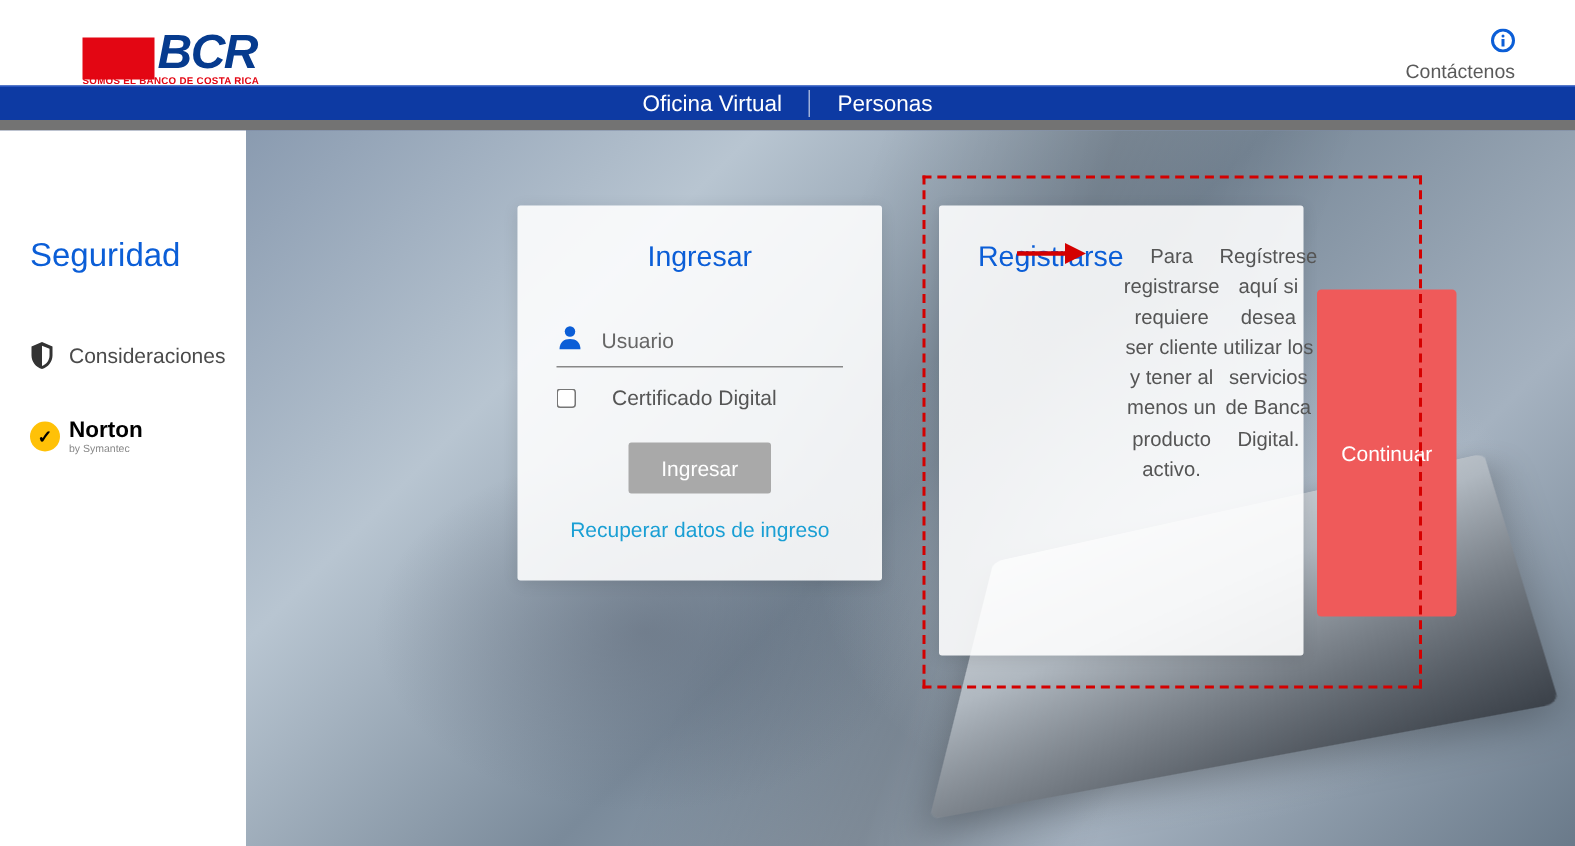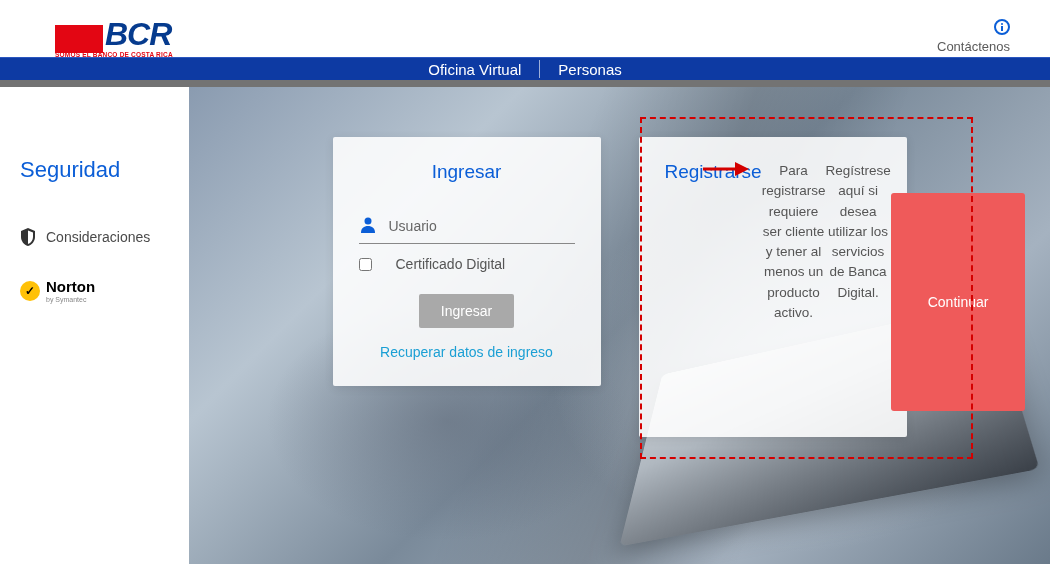--- a/index.html
+++ b/index.html
@@ -11,56 +11,56 @@
 .logo-red { width: 48px; height: 28px; background: #e30613; }
 .logo-bcr { font-size: 32px; font-weight: 900; color: #063b8e; font-style: italic; letter-spacing: -1px; }
 .logo-sub { font-size: 6.5px; color: #e30613; font-weight: bold; letter-spacing: 0.2px; margin-top: -2px; }
 .contact { text-align: right; color: #5a5a5a; font-size: 13px; }
 .contact-icon { color: #0b5ed7; font-size: 16px; }
 
 .navbar { height: 30px; background: #0d3aa3; border-top: 1px solid #2a56bf; border-bottom: 7px solid #737373; display: flex; align-items: center; justify-content: center; color: #fff; font-size: 15px; gap: 18px; }
 .nav-sep { width: 1px; height: 18px; background: rgba(255,255,255,0.6); }
 
 .main { display: flex; height: 477px; }
-.sidebar { width: 189px; background: #fff; padding: 70px 0 16px 20px; }
+.sidebar { width: 164px; background: #fff; padding: 70px 0 16px 20px; }
 .sidebar-title { color: #0b5ed7; font-size: 22px; font-weight: 500; margin-bottom: 45px; }
 .sidebar-item { display: flex; align-items: center; gap: 10px; color: #4a4a4a; font-size: 14px; margin-bottom: 32px; cursor: pointer; }
 .sidebar-icon { width: 16px; height: 18px; }
 .norton { display: flex; align-items: center; gap: 6px; margin-top: 20px; }
 .norton-check { width: 20px; height: 20px; border-radius: 50%; background: #ffc107; display: flex; align-items: center; justify-content: center; color: #000; font-size: 12px; font-weight: bold; }
 .norton-text { font-size: 15px; font-weight: 900; color: #000; }
 .norton-sub { font-size: 7px; color: #888; display: block; font-weight: normal; }
 
 .hero { flex: 1; position: relative; background: linear-gradient(135deg, #8a9bb0 0%, #b8c5d1 25%, #7a8a9a 50%, #a5b2c0 75%, #6a7a8a 100%); overflow: hidden; }
 .hero::before { content: ""; position: absolute; inset: 0; background:
   radial-gradient(ellipse 400px 300px at 70% 60%, rgba(200,210,220,0.6), transparent 60%),
   radial-gradient(ellipse 300px 200px at 30% 70%, rgba(90,100,115,0.5), transparent 60%),
   linear-gradient(110deg, transparent 40%, rgba(0,0,0,0.15) 55%, transparent 70%);
 }
 .hero::after { content: ""; position: absolute; right: 40px; bottom: 20px; width: 380px; height: 260px; background: linear-gradient(160deg, #d8dce0 0%, #b0b8c0 40%, #3a4048 100%); transform: perspective(800px) rotateX(50deg) rotateY(-15deg); border-radius: 8px; box-shadow: 0 10px 30px rgba(0,0,0,0.3); }
 
 .cards { position: absolute; inset: 0; display: flex; align-items: flex-start; justify-content: center; gap: 38px; padding-top: 50px; z-index: 5; }
 
-.card { width: 268px; background: rgba(255,255,255,0.88); border-radius: 2px; padding: 24px 26px 26px; box-shadow: 0 2px 10px rgba(0,0,0,0.1); }
+.card { width: 243px; background: rgba(255,255,255,0.88); border-radius: 2px; padding: 24px 26px 26px; box-shadow: 0 2px 10px rgba(0,0,0,0.1); }
 .card-title { text-align: center; color: #0b5ed7; font-size: 19px; font-weight: 500; margin-bottom: 26px; }
 
 .field { display: flex; align-items: center; border-bottom: 1px solid #888; padding: 6px 0; margin-bottom: 12px; position: relative; }
 .field-icon { width: 20px; margin-right: 10px; color: #0b5ed7; }
 .field-label { color: #666; font-size: 14px; flex: 1; }
 .eye-icon { color: #0b5ed7; opacity: 0.7; }
 
 .checkbox-row { display: flex; align-items: center; gap: 24px; color: #555; font-size: 14px; margin-bottom: 22px; }
 .checkbox-row input { width: 13px; height: 13px; }
 
 .btn-ingresar { display: block; margin: 0 auto 16px; padding: 9px 22px; background: #a9a9a9; color: #fff; border: none; font-size: 14px; cursor: pointer; border-radius: 2px; }
 .recover-link { display: block; text-align: center; color: #1a9fd4; font-size: 14px; text-decoration: none; }
 
 .register-card { min-height: 300px; display: flex; flex-direction: row; }
 .register-text { text-align: center; color: #555; font-size: 13.5px; line-height: 1.5; margin-bottom: 14px; }
-.btn-continuar { display: block; margin: 32px auto 0; padding: 10px 37px; background: #ef5a5a; color: #fff; border: none; font-size: 14px; cursor: pointer; border-radius: 3px; }
+.btn-continuar { display: block; margin: 32px auto 0; padding: 10px 16px; background: #ef5a5a; color: #fff; border: none; font-size: 14px; cursor: pointer; border-radius: 3px; }
 
 .highlight-box { position: absolute; border: 2px dashed #d40000; z-index: 10; pointer-events: none; }
 .arrow { position: absolute; z-index: 11; }
 </style>
 </head>
 <body>
 
 <div class="header">
   <div class="logo-wrap">
     <div class="logo-top">

